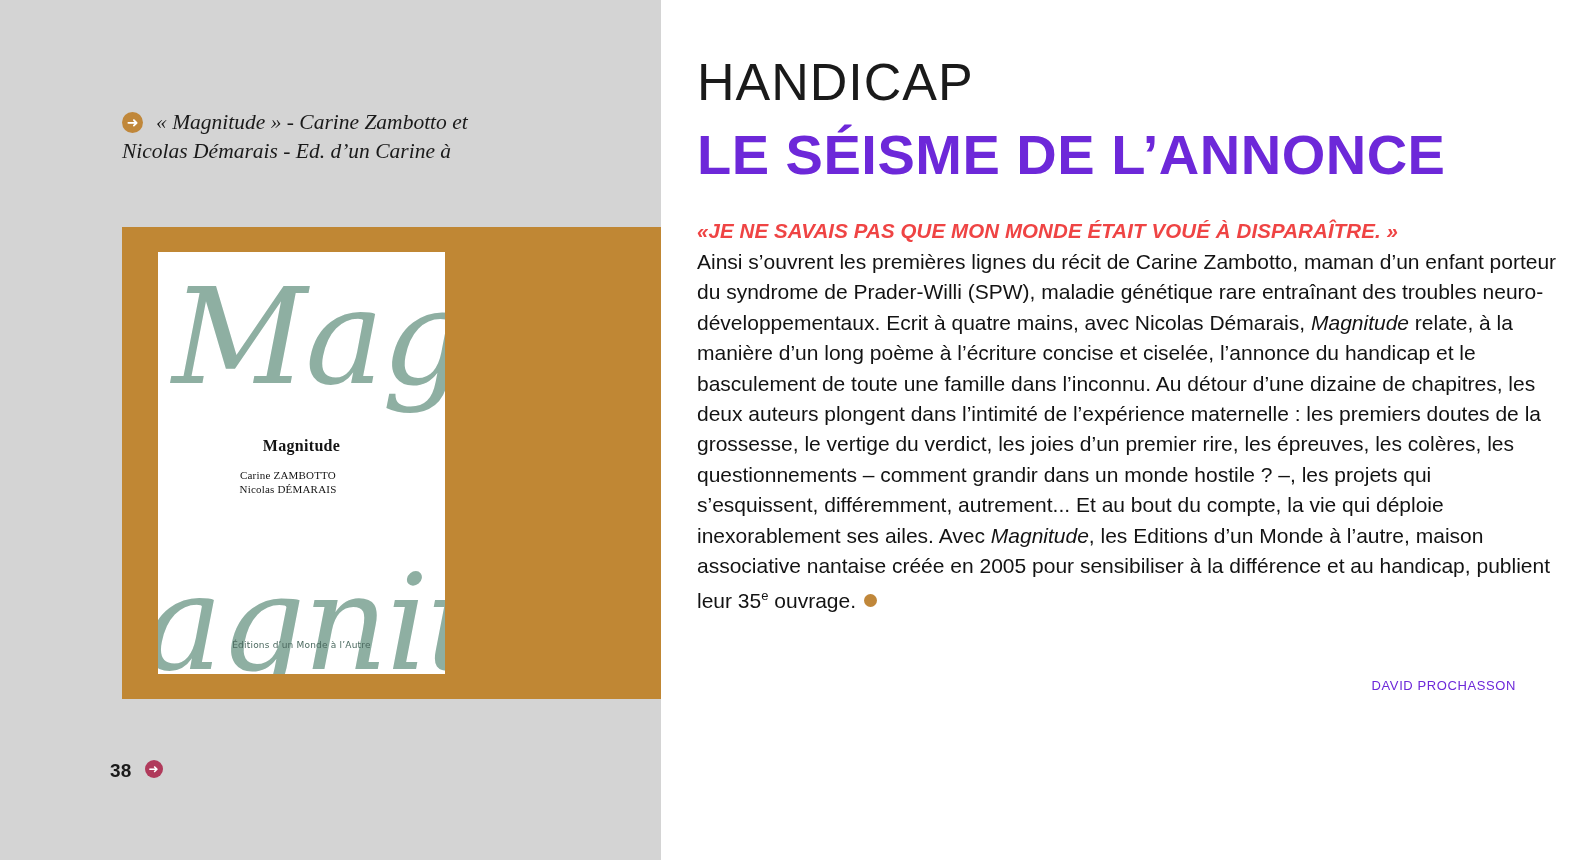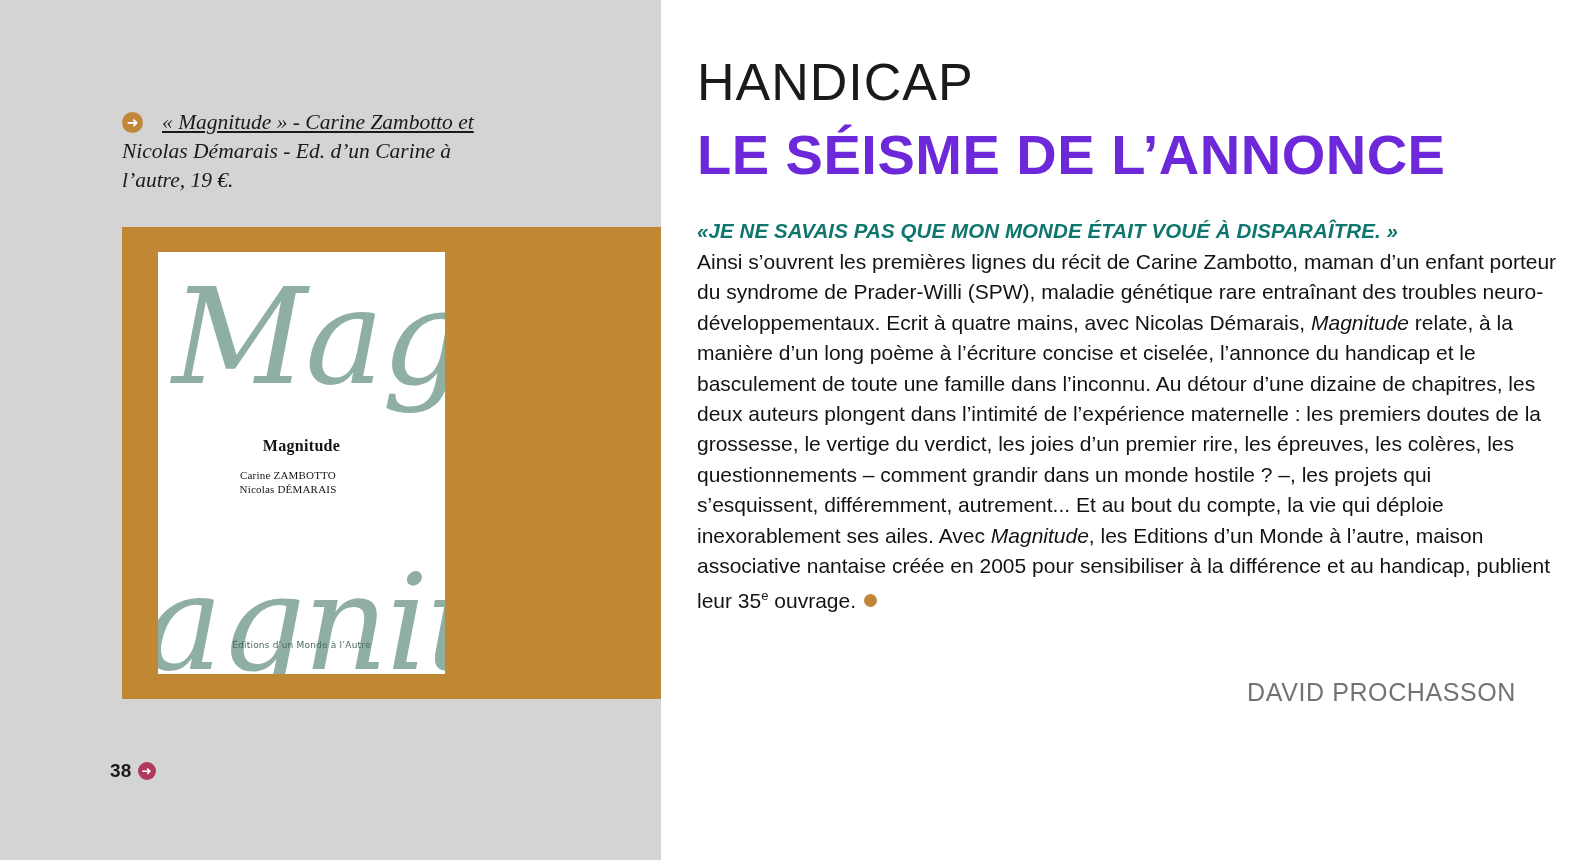--- a/index.html
+++ b/index.html
@@ -58,22 +58,21 @@
   .caption .caption-text {
     display: block;
     padding-left: 34px;
     text-indent: -0px;
   }
   .caption .caption-text .ln {
     display: block;
     margin-left: -34px;
   }
   .caption .caption-text .ln:first-child {
-    margin-left: 6px;
-    text-decoration: underline;
+    margin-left: 0;
   }
 
   
   .book-block {
     position: absolute;
     left: 122px;
     top: 227px;
     width: 540px;
     height: 472px;
     background: #c08734;
@@ -151,22 +150,21 @@
     color: #4c6a60;
     letter-spacing: .2px;
   }
 
   
   .footer {
     position: absolute;
     left: 110px;
     top: 760px;
     display: flex;
-    align-items: center;
-    gap: 6px;
+    gap: 13px;
     font-size: 17px;
     letter-spacing: .2px;
     color: #1a1a1a;
   }
   .footer .page-number {
     font-weight: bold;
     font-size: 19px;
   }
   .footer .footer-arrow-icon {
     width: 18px;
@@ -210,21 +208,21 @@
     white-space: nowrap;
   }
   .standfirst {
     position: absolute;
     left: 36px;
     top: 219px;
     width: 858px;
     font-size: 20.5px;
     font-weight: bold;
     font-style: italic;
-    color: #0f766e;
+    color: #ef4444;
     letter-spacing: .1px;
   }
   .body-copy {
     position: absolute;
     left: 36px;
     top: 247px;
     width: 860px;
     font-size: 21px;
     line-height: 30.4px;
     color: #131313;
@@ -238,42 +236,41 @@
     height: 13px;
     border-radius: 50%;
     background: #c0873a;
     margin-left: 8px;
     vertical-align: 1px;
   }
   .byline {
     position: absolute;
     right: 62px;
     top: 678px;
-    font-size: 25px;
+    font-size: 13px;
     letter-spacing: .6px;
-    color: #737373;
+    color: #6d28d9;
   }
   sup.ord {
     font-size: .62em;
     vertical-align: super;
   }
 </style>
 </head>
 <body>
 
 <div class="page">
 
   <div class="left-col">
 
     <div class="caption">
       <span class="arrow-icon">➜</span>
       <span class="caption-text">
         <span class="ln">« Magnitude » - Carine Zambotto et</span>
         <span class="ln">Nicolas Démarais - Ed. d’un Carine à</span>
-        <span class="ln">l’autre, 19 €.</span>
       </span>
     </div>
 
     <div class="book-block">
       <div class="book-cover">
         <div class="script-layer">
           <div class="script-top">Magn</div>
           <div class="script-bottom">agnitu</div>
         </div>
         <div class="cover-title">Magnitude</div>

